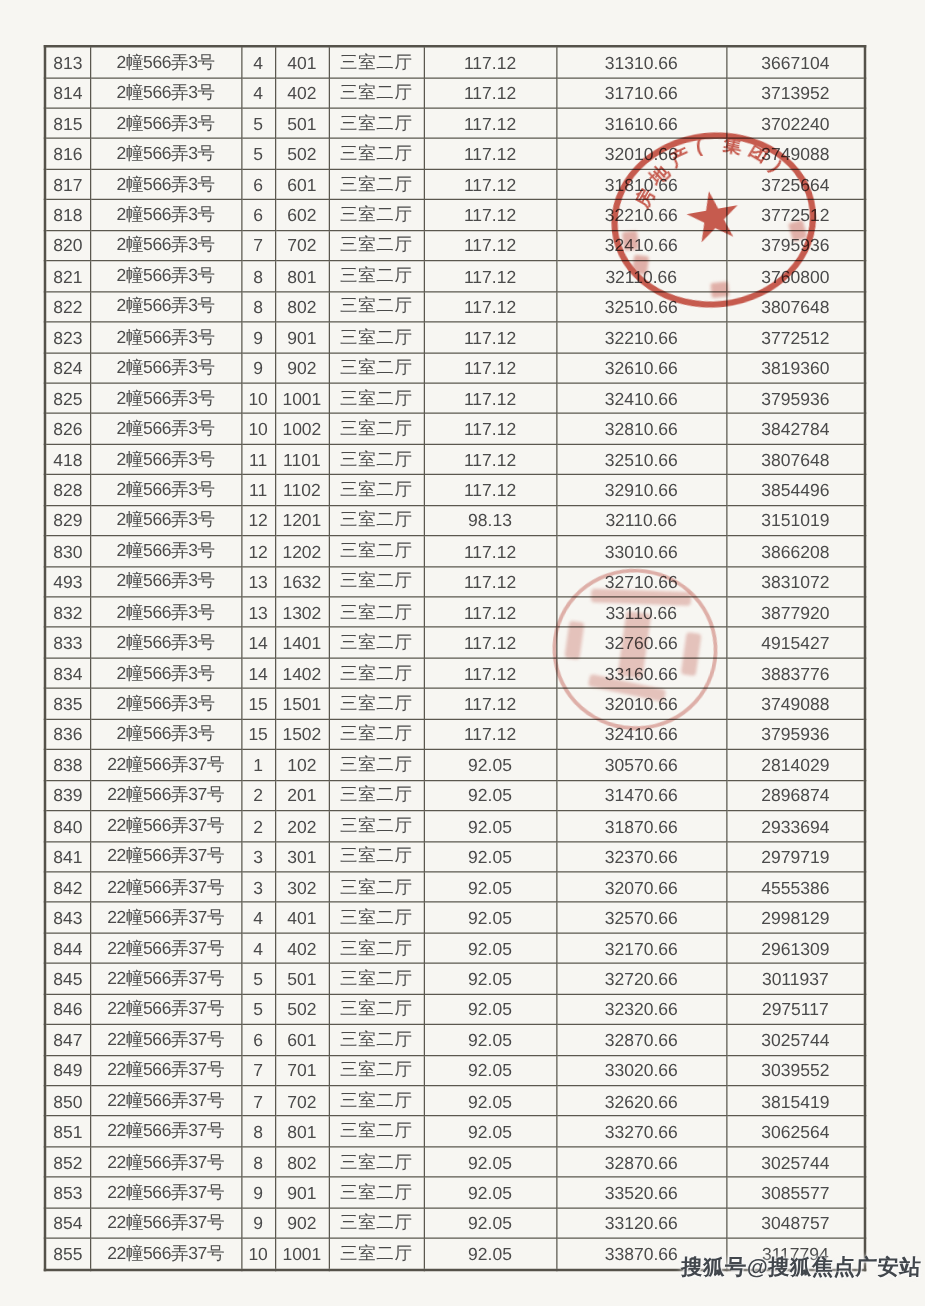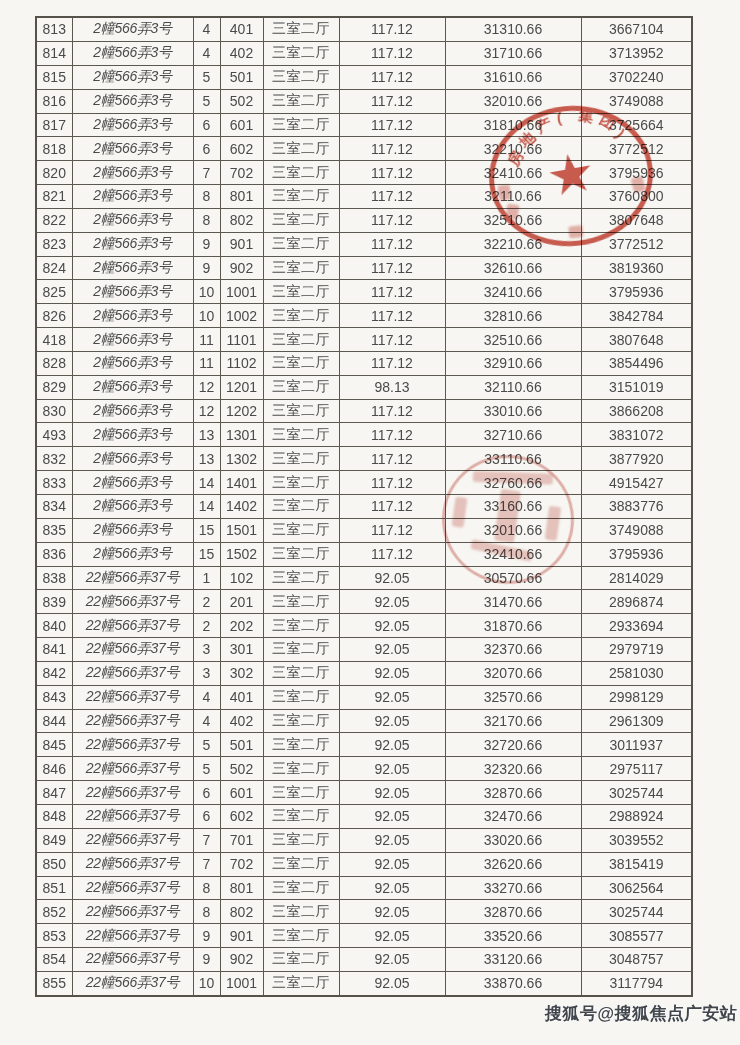--- a/index.html
+++ b/index.html
@@ -5,32 +5,32 @@
   html,body{margin:0;padding:0;background:#e9e8e5;}
   .page{
     position:relative;
     width:740px;height:1045px;
     background:#f7f6f2;
     overflow:hidden;
     font-family:"Liberation Sans","DejaVu Sans",sans-serif;
   }
   
   table.price-table{
-    position:absolute;left:35px;top:16px;
+    position:absolute;left:35px;top:36px;
     width:656px;height:981px;
     border-collapse:collapse;table-layout:fixed;
     border:2px solid #55524a;
   }
   table.price-table td{
     border:1.4px solid #5b584f;
     text-align:center;vertical-align:middle;
     font-size:14px;color:#4a4a4a;
     padding:0;overflow:hidden;white-space:nowrap;
   }
-  td.c-address{font-size:13.5px;letter-spacing:-0.3px;font-style:italic;}
+  td.c-address{font-size:13.5px;letter-spacing:-0.3px;}
   td.c-layout{font-size:13.5px;letter-spacing:0.5px;}
   
   .seal{position:absolute;mix-blend-mode:multiply;pointer-events:none;}
   .seal-company{left:489px;top:106px;width:164px;height:140px;transform:rotate(-6deg);opacity:.88;}
   .seal-company .ring{
     position:absolute;inset:0;border:5px solid #c6473a;border-radius:50%;
     filter:blur(.4px);
   }
   .seal-company .star{
     position:absolute;left:50%;top:50%;
@@ -249,21 +249,21 @@
           <td class="c-room">1202</td>
           <td class="c-layout">三室二厅</td>
           <td class="c-area">117.12</td>
           <td class="c-unit">33010.66</td>
           <td class="c-total">3866208</td>
         </tr>
         <tr>
           <td class="c-seq">493</td>
           <td class="c-address">2幢566弄3号</td>
           <td class="c-floor">13</td>
-          <td class="c-room">1301</td>
+          <td class="c-room">1632</td>
           <td class="c-layout">三室二厅</td>
           <td class="c-area">117.12</td>
           <td class="c-unit">32710.66</td>
           <td class="c-total">3831072</td>
         </tr>
         <tr>
           <td class="c-seq">832</td>
           <td class="c-address">2幢566弄3号</td>
           <td class="c-floor">13</td>
           <td class="c-room">1302</td>
@@ -353,21 +353,21 @@
           <td class="c-total">2979719</td>
         </tr>
         <tr>
           <td class="c-seq">842</td>
           <td class="c-address">22幢566弄37号</td>
           <td class="c-floor">3</td>
           <td class="c-room">302</td>
           <td class="c-layout">三室二厅</td>
           <td class="c-area">92.05</td>
           <td class="c-unit">32070.66</td>
-          <td class="c-total">2581030</td>
+          <td class="c-total">4555386</td>
         </tr>
         <tr>
           <td class="c-seq">843</td>
           <td class="c-address">22幢566弄37号</td>
           <td class="c-floor">4</td>
           <td class="c-room">401</td>
           <td class="c-layout">三室二厅</td>
           <td class="c-area">92.05</td>
           <td class="c-unit">32570.66</td>
           <td class="c-total">2998129</td>
@@ -404,30 +404,20 @@
         </tr>
         <tr>
           <td class="c-seq">847</td>
           <td class="c-address">22幢566弄37号</td>
           <td class="c-floor">6</td>
           <td class="c-room">601</td>
           <td class="c-layout">三室二厅</td>
           <td class="c-area">92.05</td>
           <td class="c-unit">32870.66</td>
           <td class="c-total">3025744</td>
-        </tr>
-        <tr>
-          <td class="c-seq">848</td>
-          <td class="c-address">22幢566弄37号</td>
-          <td class="c-floor">6</td>
-          <td class="c-room">602</td>
-          <td class="c-layout">三室二厅</td>
-          <td class="c-area">92.05</td>
-          <td class="c-unit">32470.66</td>
-          <td class="c-total">2988924</td>
         </tr>
         <tr>
           <td class="c-seq">849</td>
           <td class="c-address">22幢566弄37号</td>
           <td class="c-floor">7</td>
           <td class="c-room">701</td>
           <td class="c-layout">三室二厅</td>
           <td class="c-area">92.05</td>
           <td class="c-unit">33020.66</td>
           <td class="c-total">3039552</td>

